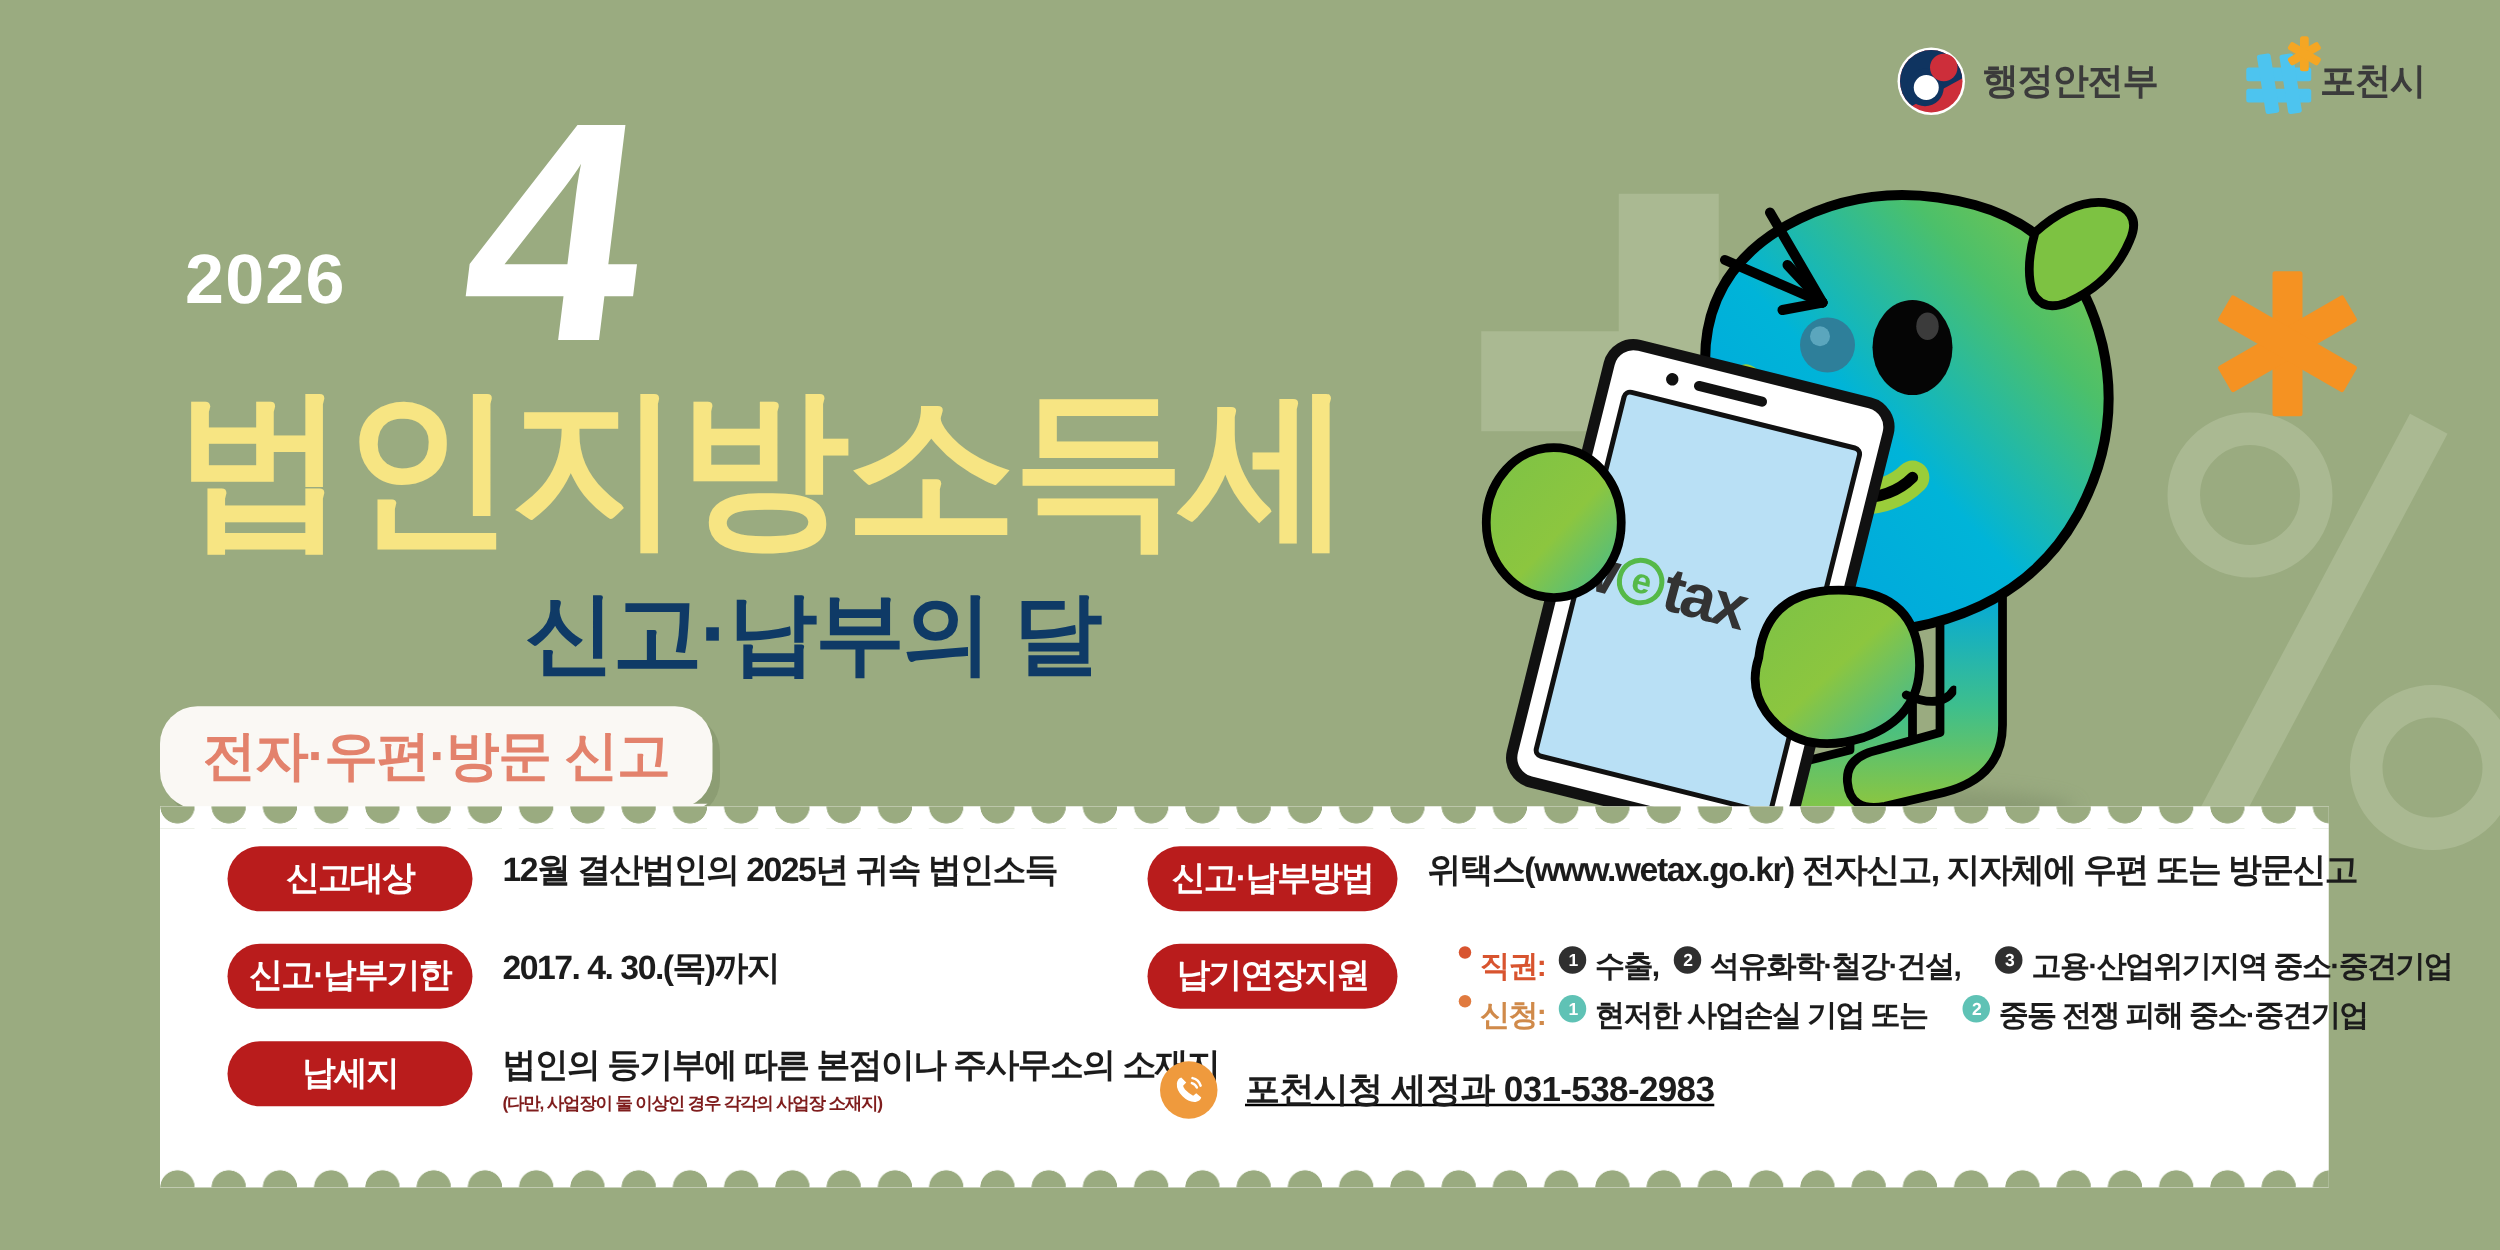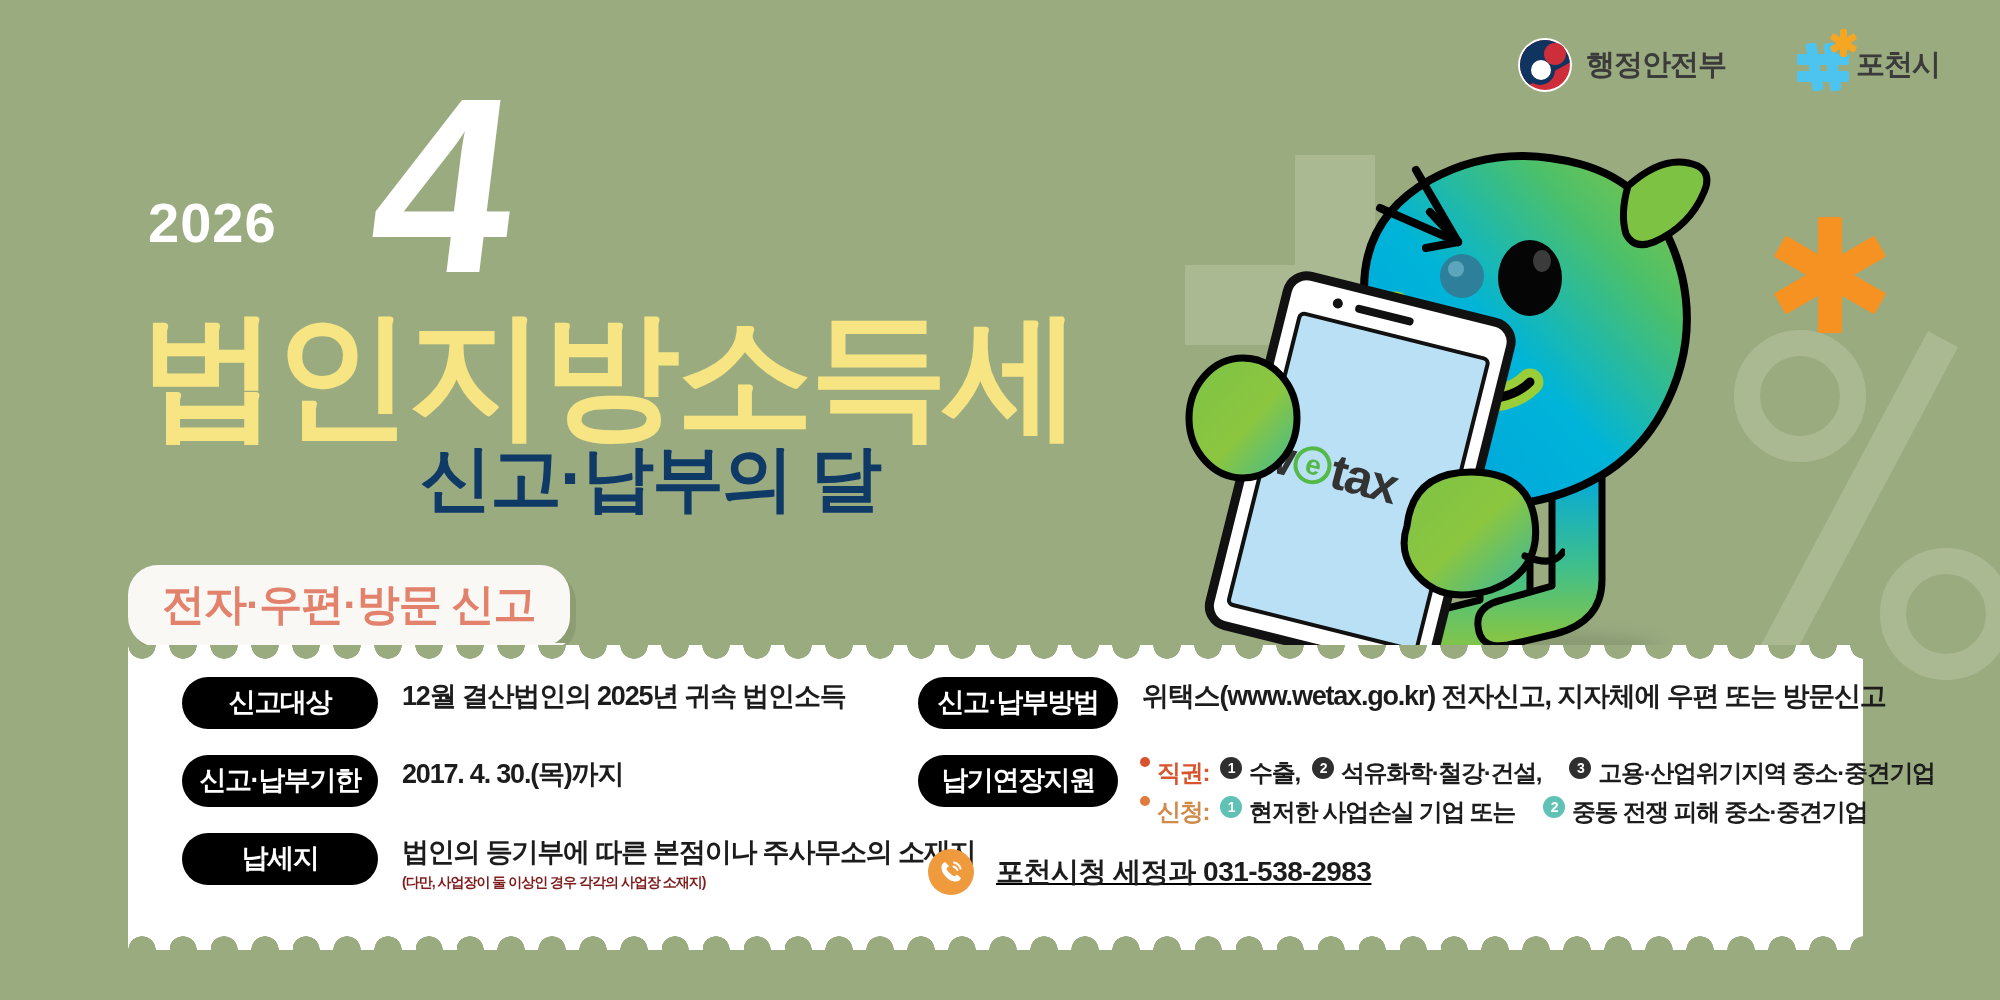--- a/index.html
+++ b/index.html
@@ -117,21 +117,21 @@
     line-height:.85; letter-spacing:-8px;
     transform:skewX(-7deg);
   }
   .maintitle{
     position:absolute; left:140px; top:305px;
     font-size:138px; font-weight:800; color:#f7e583;
     letter-spacing:-4px; line-height:1;
     white-space:nowrap;
   }
   .subtitle{
-    position:absolute; left:420px; top:442px;
+    position:absolute; left:420px; top:471px;
     font-size:72px; font-weight:800; color:#0f3a66;
     letter-spacing:-2px; line-height:1;
     white-space:nowrap;
   }
 
   
   .tag-wrap{ position:absolute; left:128px; top:565px; }
   .tag{
     position:relative;
     background:#faf8f4;
@@ -168,21 +168,21 @@
   .panel-inner{
     position:absolute; inset:26px 30px 24px 30px;
     display:flex;
   }
   .col-left{ width:740px; padding-left:24px; padding-top:6px; }
   .col-right{ flex:1; padding-left:20px; padding-top:6px; }
 
   .row{ display:flex; align-items:flex-start; margin-bottom:26px; }
   .pill{
     flex:none;
-    background:#000000;
+    background:#b91c1c;
     color:#ffffff;
     border-radius:26px;
     font-size:27px; font-weight:800; letter-spacing:-1.4px;
     padding:7px 0 9px 0;
     text-align:center;
     white-space:nowrap;
   }
   .pill.w-left{ width:196px; }
   .pill.w-right{ width:200px; }
   .rowtext{
@@ -463,21 +463,21 @@
 
       </div>
 
       <div class="col-right">
 
         <div class="row">
           <div class="pill w-right">신고·납부방법</div>
           <div class="rowtext">위택스(www.wetax.go.kr) 전자신고,  지자체에 우편 또는 방문신고</div>
         </div>
 
-        <div class="row" style="margin-bottom:10px;">
+        <div class="row" style="margin-bottom:10px;gap:27px;">
           <div class="pill w-right">납기연장지원</div>
 
           <div class="ext-lines">
 
             <div class="ext-line">
               <span class="redot"></span>
               <span class="lbl-red">직권:</span>
               <span class="numcircle">1</span>
               <span>수출,</span>
               <span class="gap-sm"></span>

